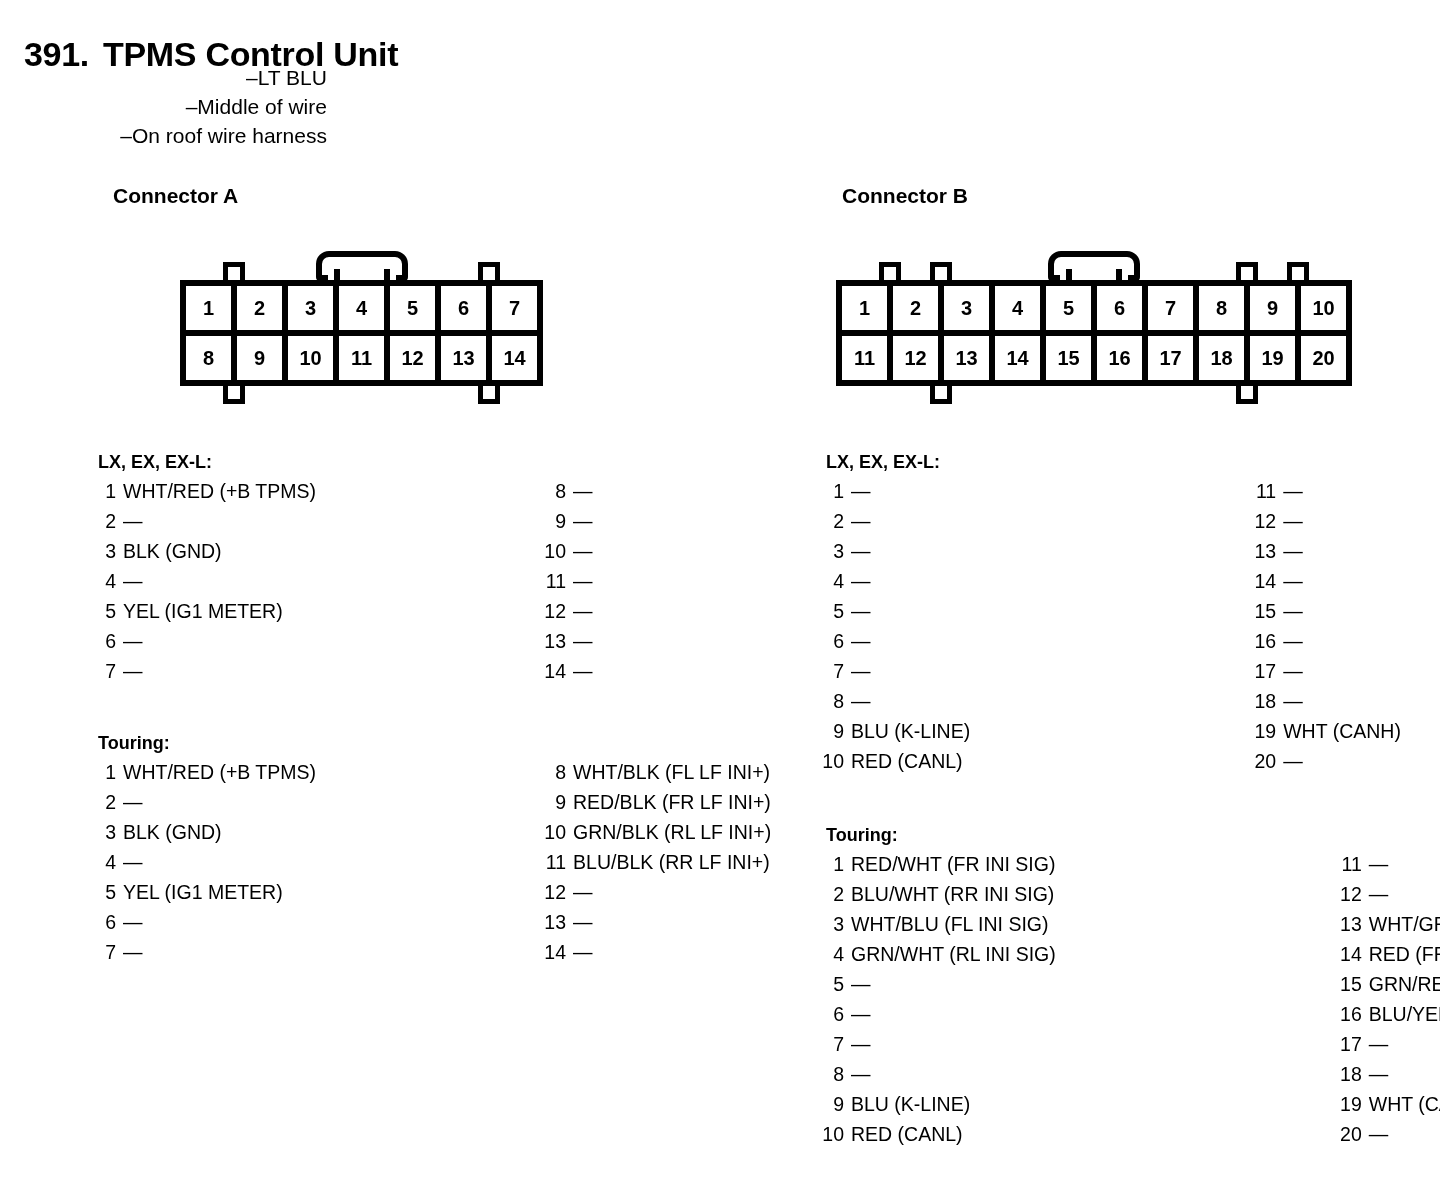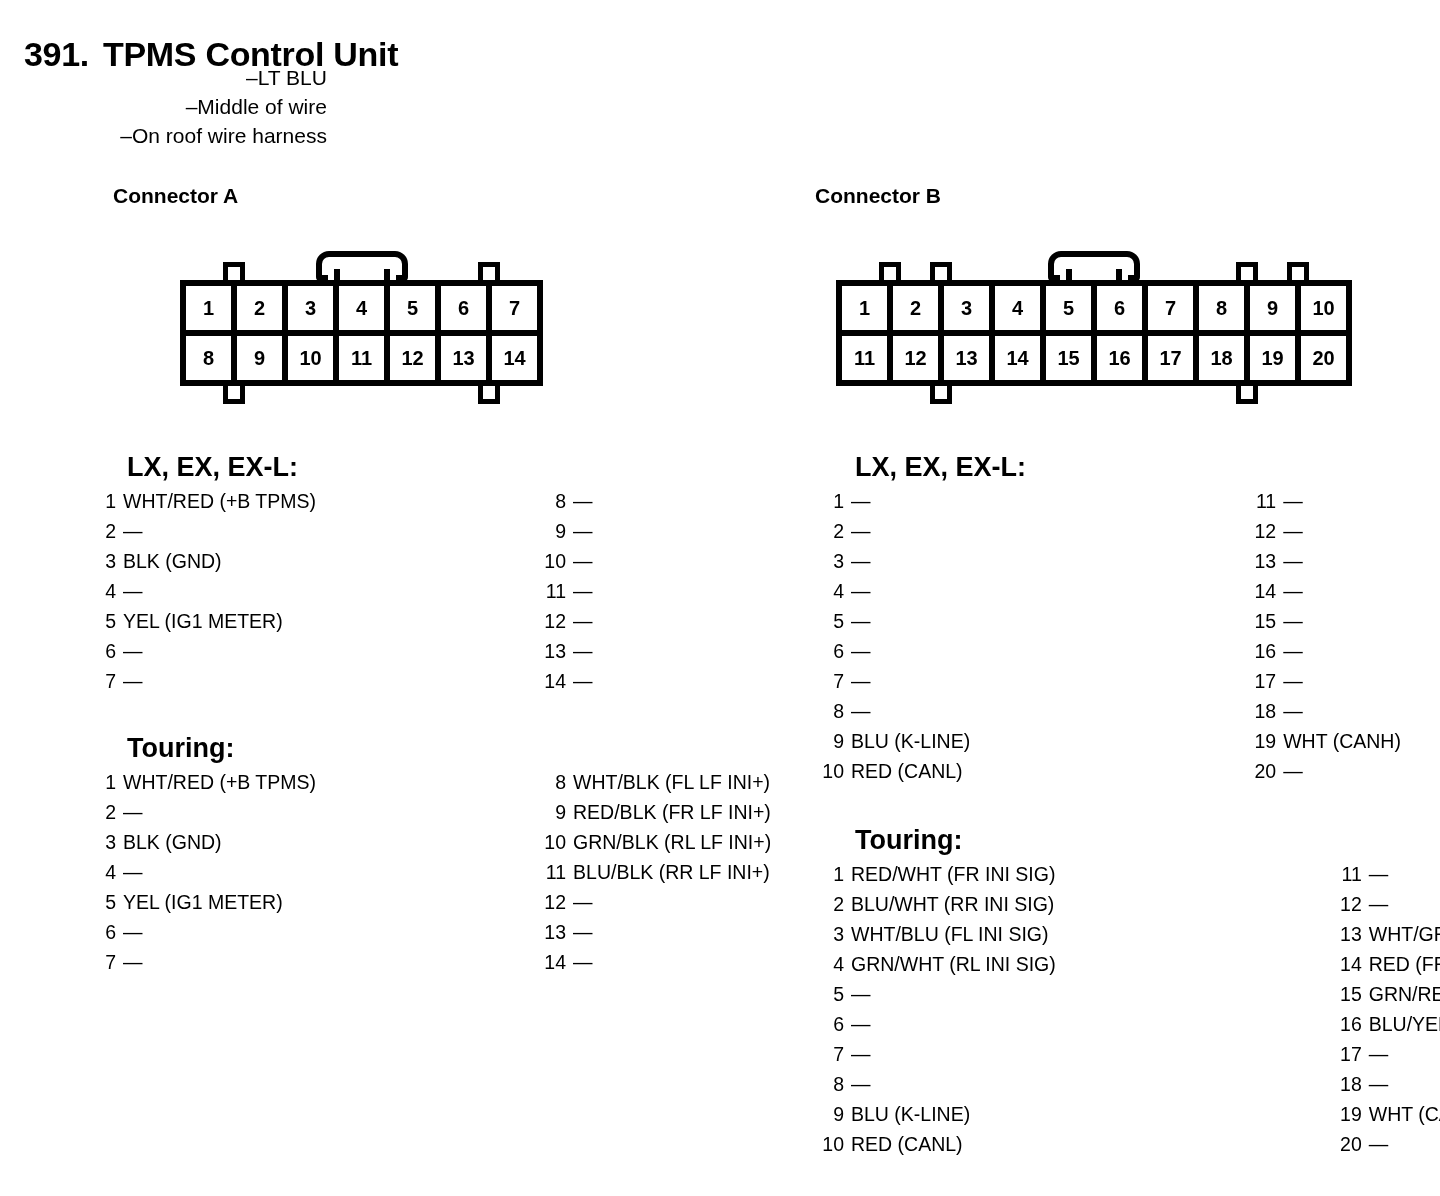--- a/index.html
+++ b/index.html
@@ -40,21 +40,21 @@
   .dash-lead { display: inline-block; width: 19px; }
 
   
   .connector-heading {
     position: absolute;
     font-size: 21px;
     font-weight: bold;
     white-space: nowrap;
   }
   #conn-a-heading { left: 113px; top: 184px; text-align: right; }
-  #conn-b-heading { left: 815px; top: 184px; }
+  #conn-b-heading { left: 842px; top: 184px; }
 
   
   .connector-diagram { position: absolute; }
   #connector-a-diagram { left: 180px; top: 262px; }
   #connector-b-diagram { left: 836px; top: 262px; }
 
   .conn-tabs-top, .conn-tabs-bottom {
     position: relative;
     height: 18px;
   }
@@ -121,23 +121,23 @@
     justify-content: center;
     font-size: 20px;
     font-weight: bold;
     box-sizing: content-box;
   }
   .conn-cell:first-child { border-left: none; }
 
   
   .pinlist-section { position: absolute; }
   .pinlist-title {
-    font-size: 27px;
+    font-size: 18px;
     font-weight: bold;
-    margin: 0 0 3px 37px;
+    margin: 0 0 3px 8px;
     white-space: nowrap;
   }
   .pinlist-columns { display: flex; }
   .pinlist-col { display: flex; flex-direction: column; }
   .pin-row {
     display: flex;
     align-items: baseline;
     font-size: 19.5px;
     line-height: 30px;
     white-space: nowrap;

